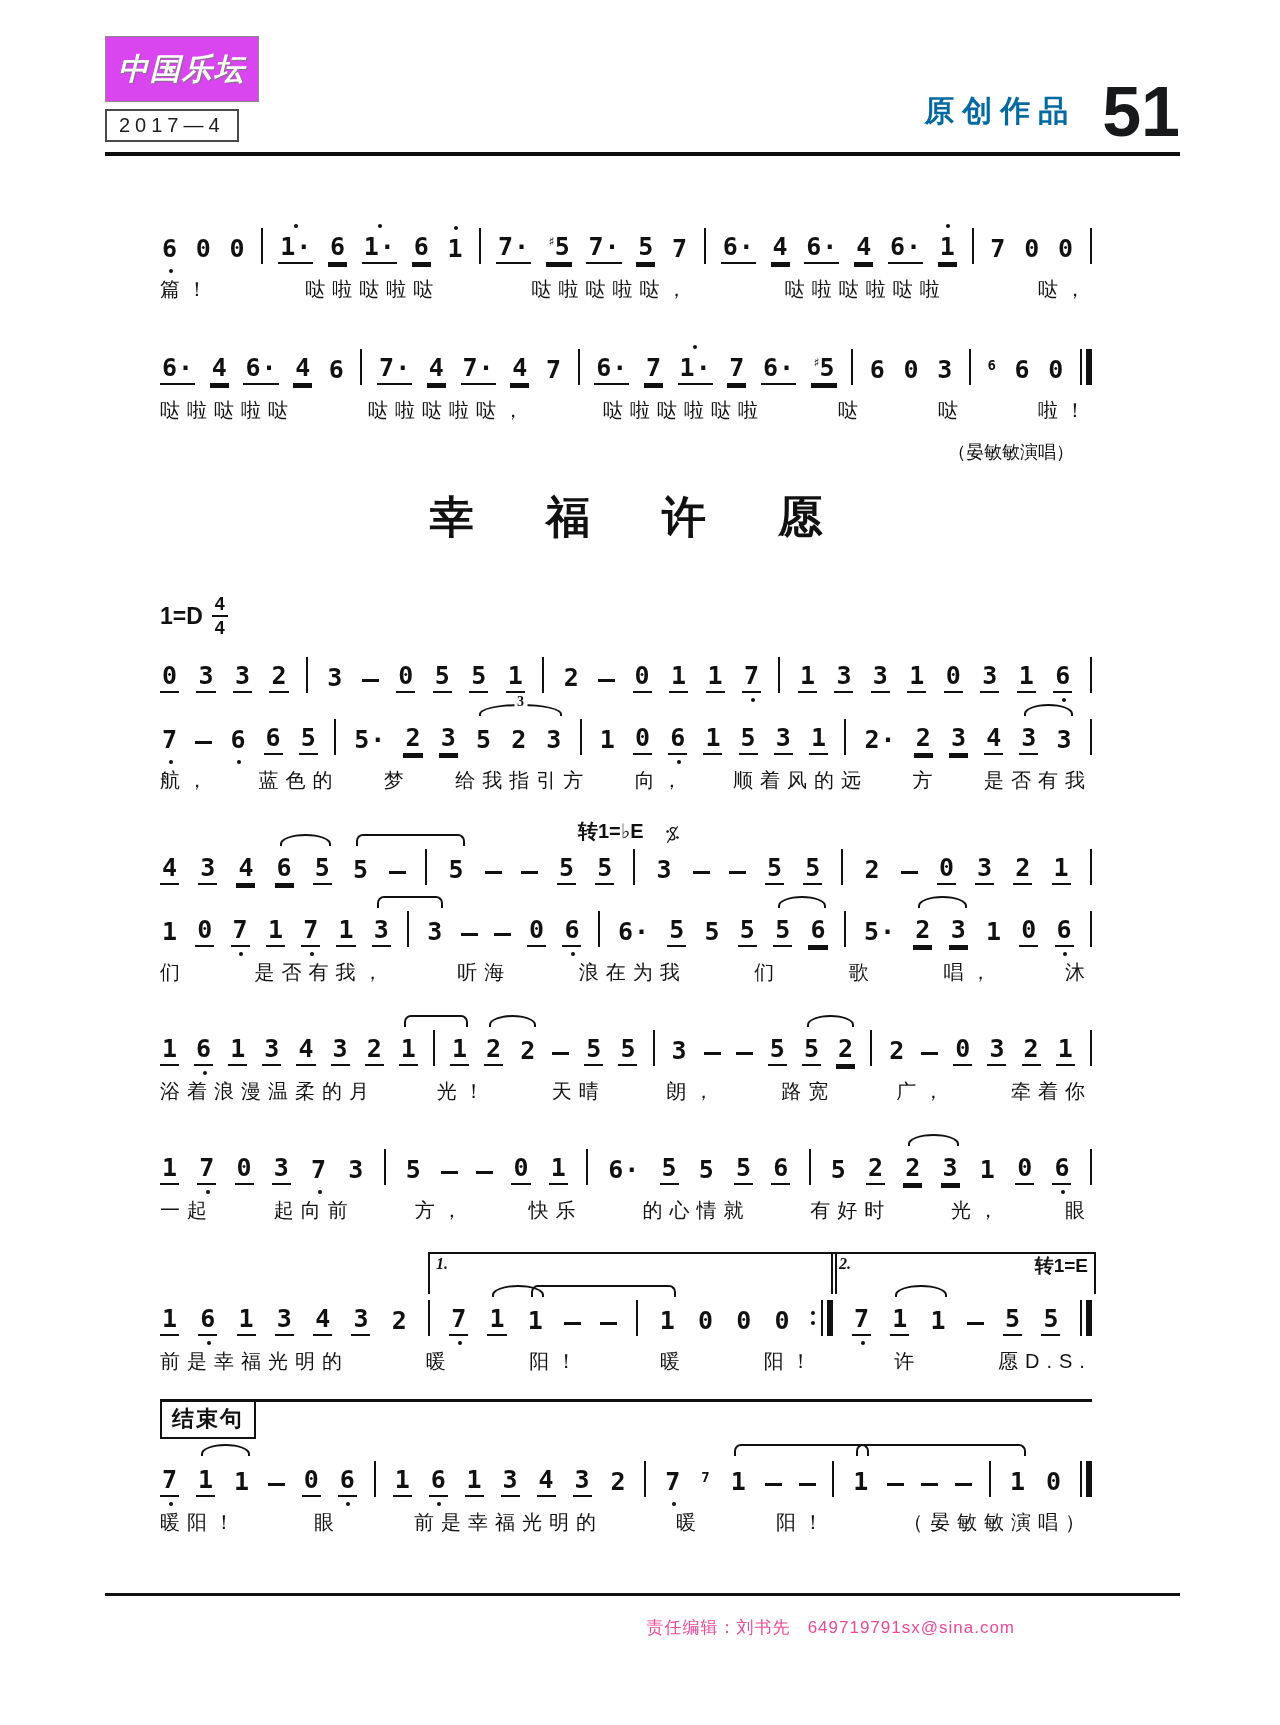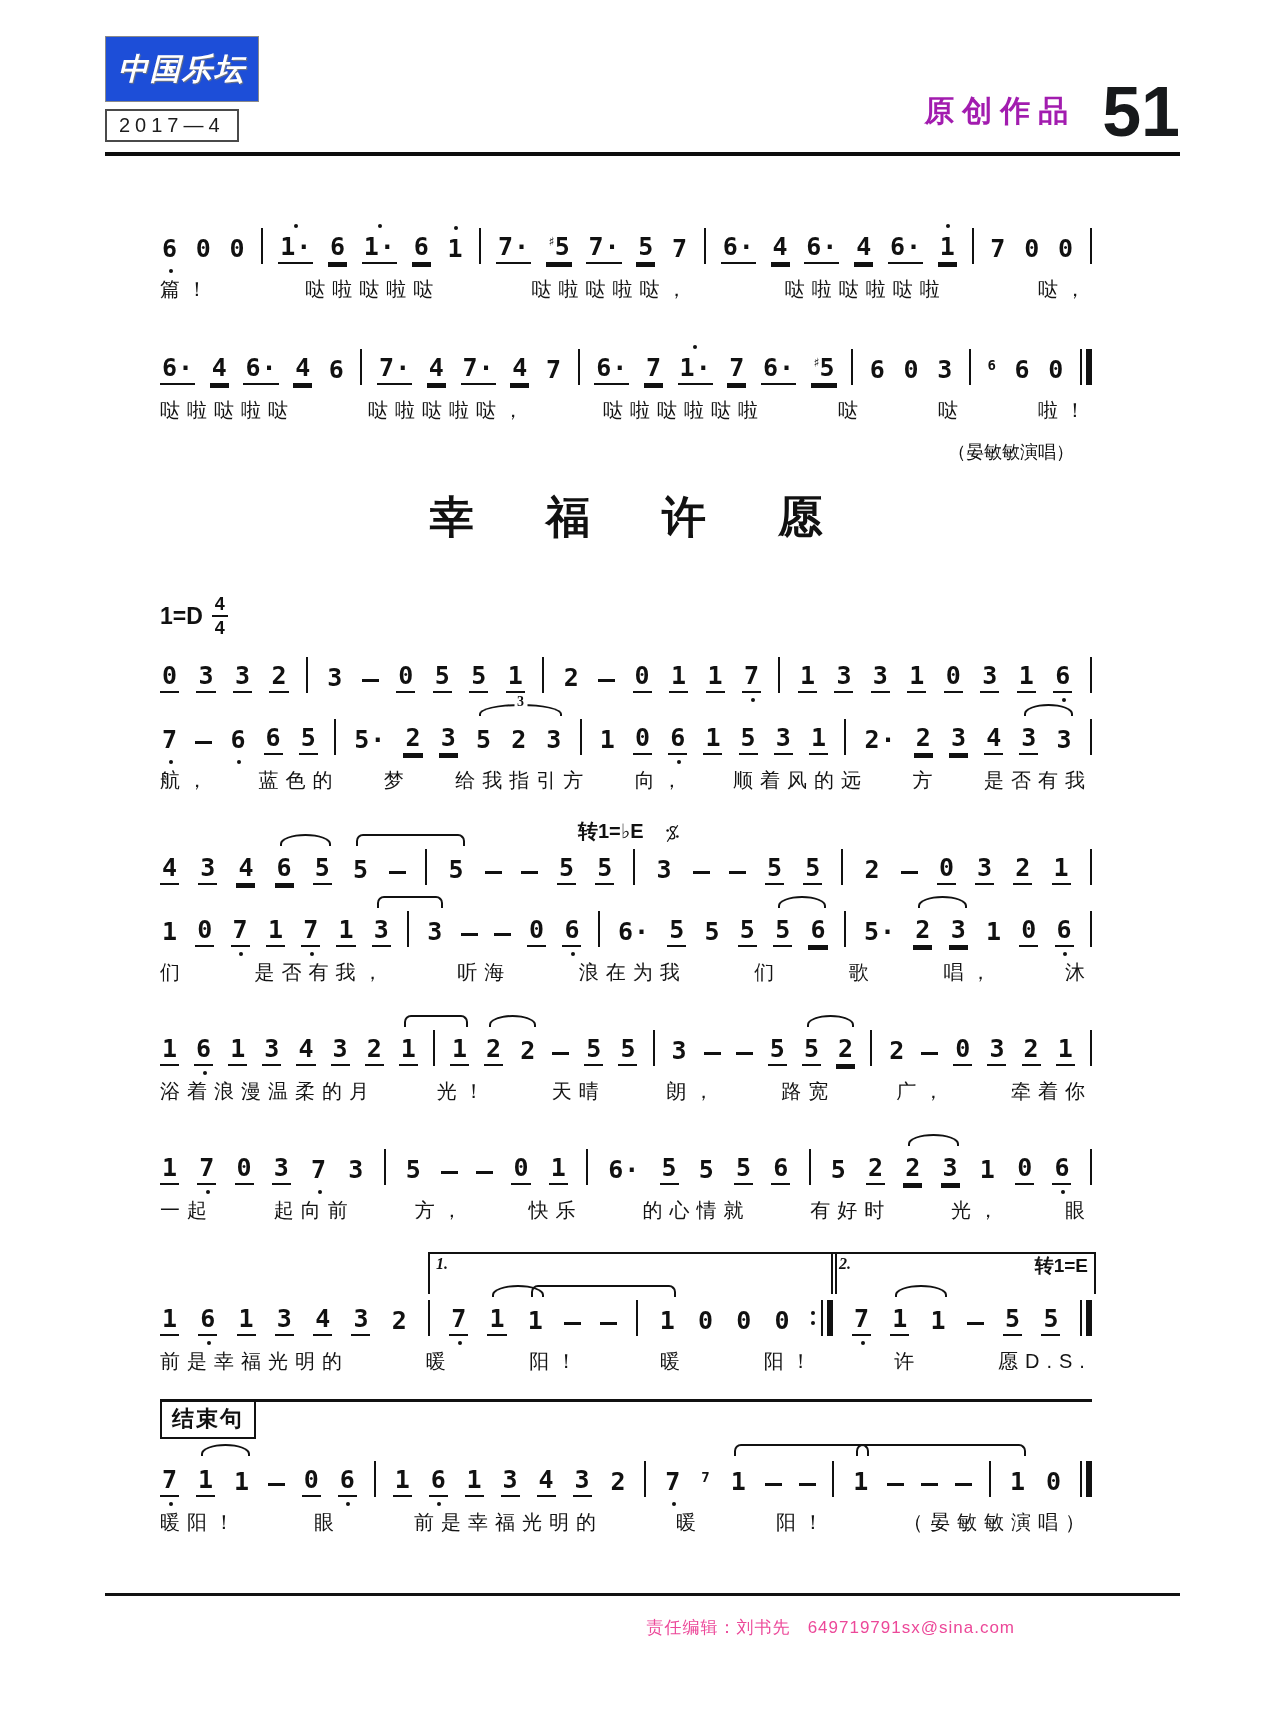--- a/index.html
+++ b/index.html
@@ -1,27 +1,27 @@
 <!DOCTYPE html>
 <html><head>
 <meta charset="utf-8">
 <style>
   html,body{margin:0;padding:0;background:#fff;}
   body{width:1280px;height:1725px;position:relative;color:#111;
        font-family:"Liberation Sans","DejaVu Sans",sans-serif;overflow:hidden;}
   .page{padding:0 100px 0 105px;}
   
   .header{display:flex;justify-content:space-between;align-items:flex-end;padding-top:36px;}
-  .logo{width:152px;height:64px;background:#1d4ed8;border:1px solid #8a8a8a;
+  .logo{width:152px;height:64px;background:#d946ef;border:1px solid #8a8a8a;
         color:#fff;font-weight:bold;font-style:italic;font-size:30px;letter-spacing:2px;
         display:flex;align-items:center;justify-content:center;text-shadow:1px 1px 1px #777;}
   .issue{margin-top:7px;border:2px solid #4a4a4a;padding:3px 12px;font-size:20px;
          letter-spacing:5px;color:#1d1d1d;display:inline-block;}
   .head-right{display:flex;align-items:flex-end;gap:26px;}
-  .section{font-size:30px;color:#a21caf;font-weight:bold;letter-spacing:8px;padding-bottom:10px;}
+  .section{font-size:30px;color:#0369a1;font-weight:bold;letter-spacing:8px;padding-bottom:10px;}
   .pageno{font-size:70px;font-weight:bold;color:#17191b;line-height:.85;}
   .rule{border-top:4px solid #0d0d0d;margin-top:10px;}
   
   .sheet{width:932px;margin-left:55px;}
   .intro{margin-top:52px;}
   .mline{margin-bottom:6px;}
   .note-row{display:flex;justify-content:space-between;align-items:flex-end;position:relative;
             padding-top:20px;font-family:"DejaVu Sans Mono","Liberation Mono",monospace;
             font-weight:bold;font-size:25px;}
   .note-row.tall{padding-top:52px;}
@@ -58,21 +58,21 @@
   .lyric-row span{white-space:nowrap;}
   .performer{text-align:right;font-size:18px;margin:-8px 18px 4px 0;}
   .title{text-align:center;font-size:44px;font-weight:bold;letter-spacing:30px;text-indent:30px;
          margin:24px 0 6px;}
   .keyrow{margin-top:48px;font-size:23px;font-weight:bold;display:flex;align-items:center;}
   .meter{display:inline-flex;flex-direction:column;margin-left:9px;font-size:18px;line-height:1;
          text-align:center;}
   .meter .mt{border-bottom:2px solid #111;padding:0 3px 2px;margin-bottom:2px;}
   .credit{text-align:right;font-size:21px;margin:2px 6px 14px 0;}
   .marker-row{font-size:20px;font-weight:bold;margin:14px 0 -16px;padding-left:418px;
-              display:flex;align-items:center;gap:21px;}
+              display:flex;align-items:flex-end;gap:21px;}
   .marker-row svg{margin-top:4px;}
   .endlabel-row{border-top:3px solid #111;}
   .endlabel{display:inline-block;border:2px solid #111;border-top:none;padding:2px 10px 3px;
             font-size:22px;font-weight:bold;letter-spacing:2px;}
   
   .footer{position:absolute;left:105px;right:100px;top:1593px;}
   .footer-rule{border-top:3px solid #111;}
   .footer-text{text-align:right;padding:20px 165px 0 0;color:#ec4899;font-size:17px;letter-spacing:1px;}
 </style>
 </head>

